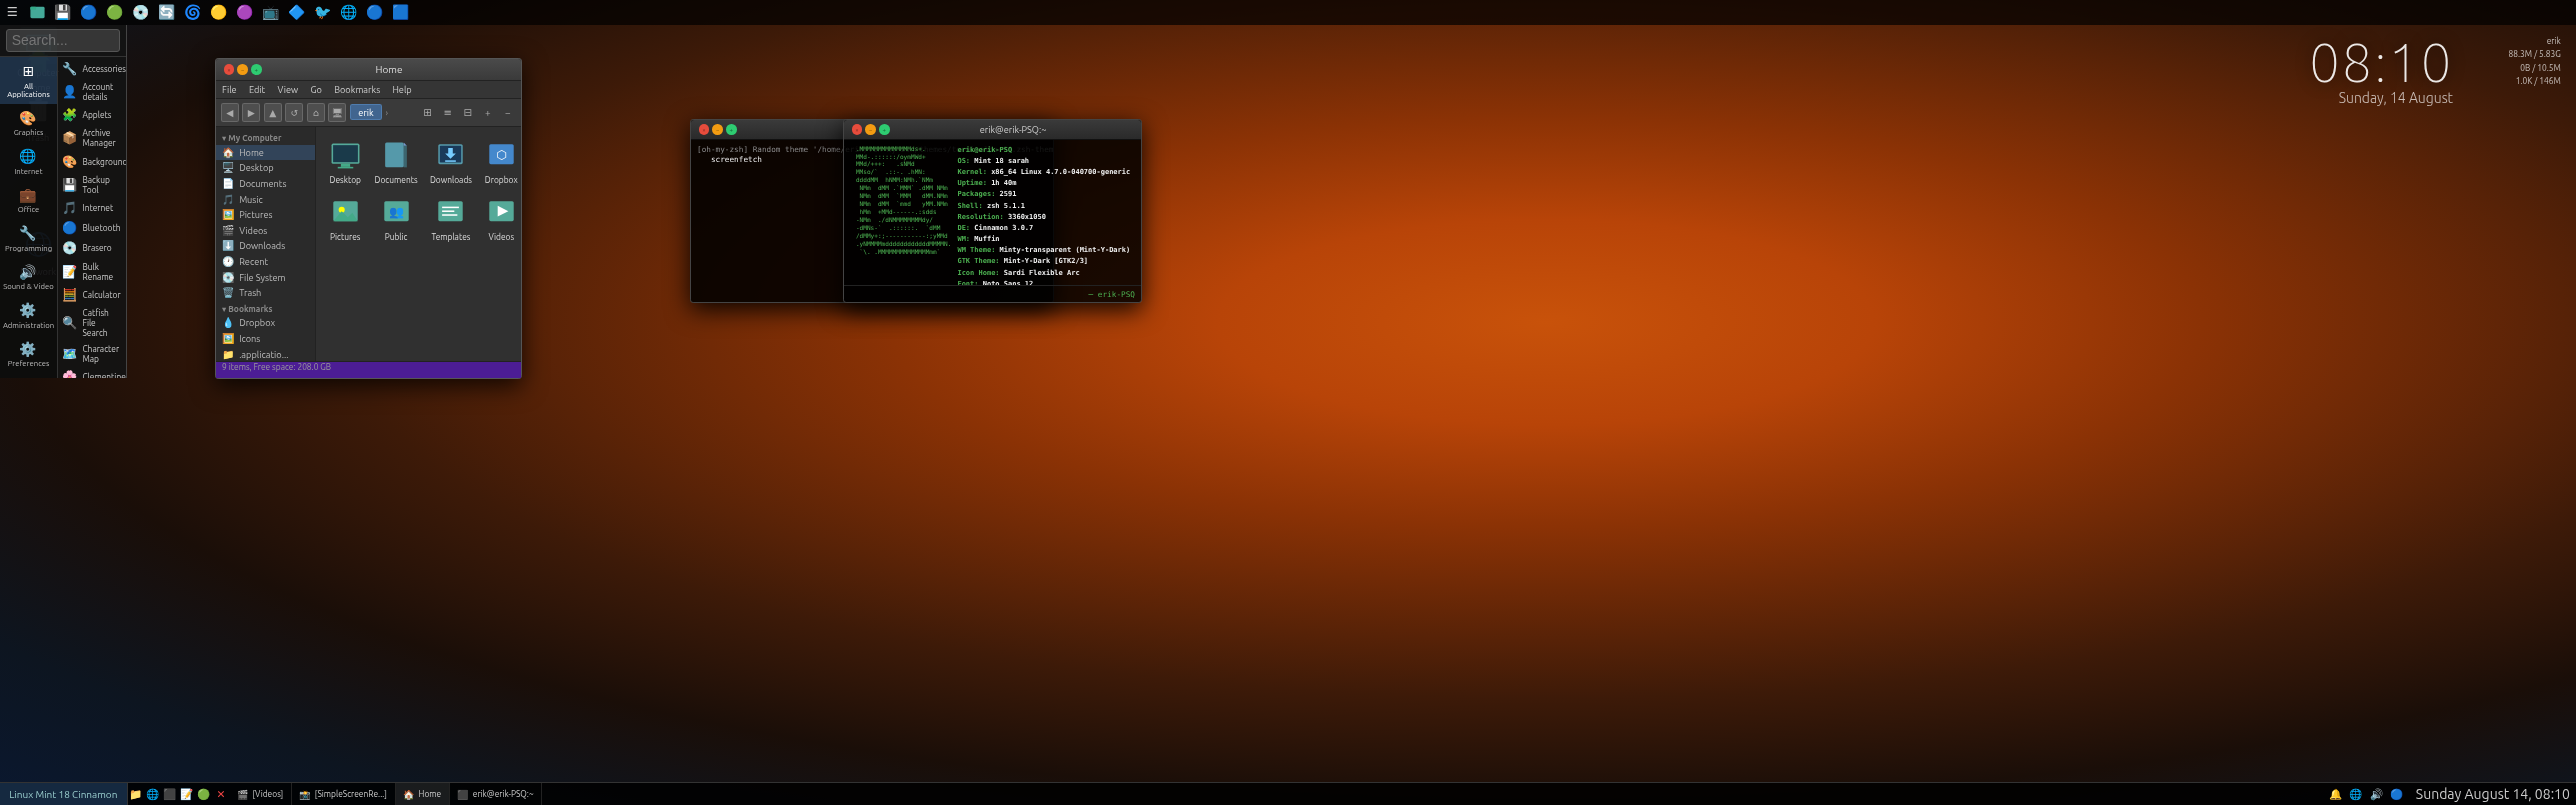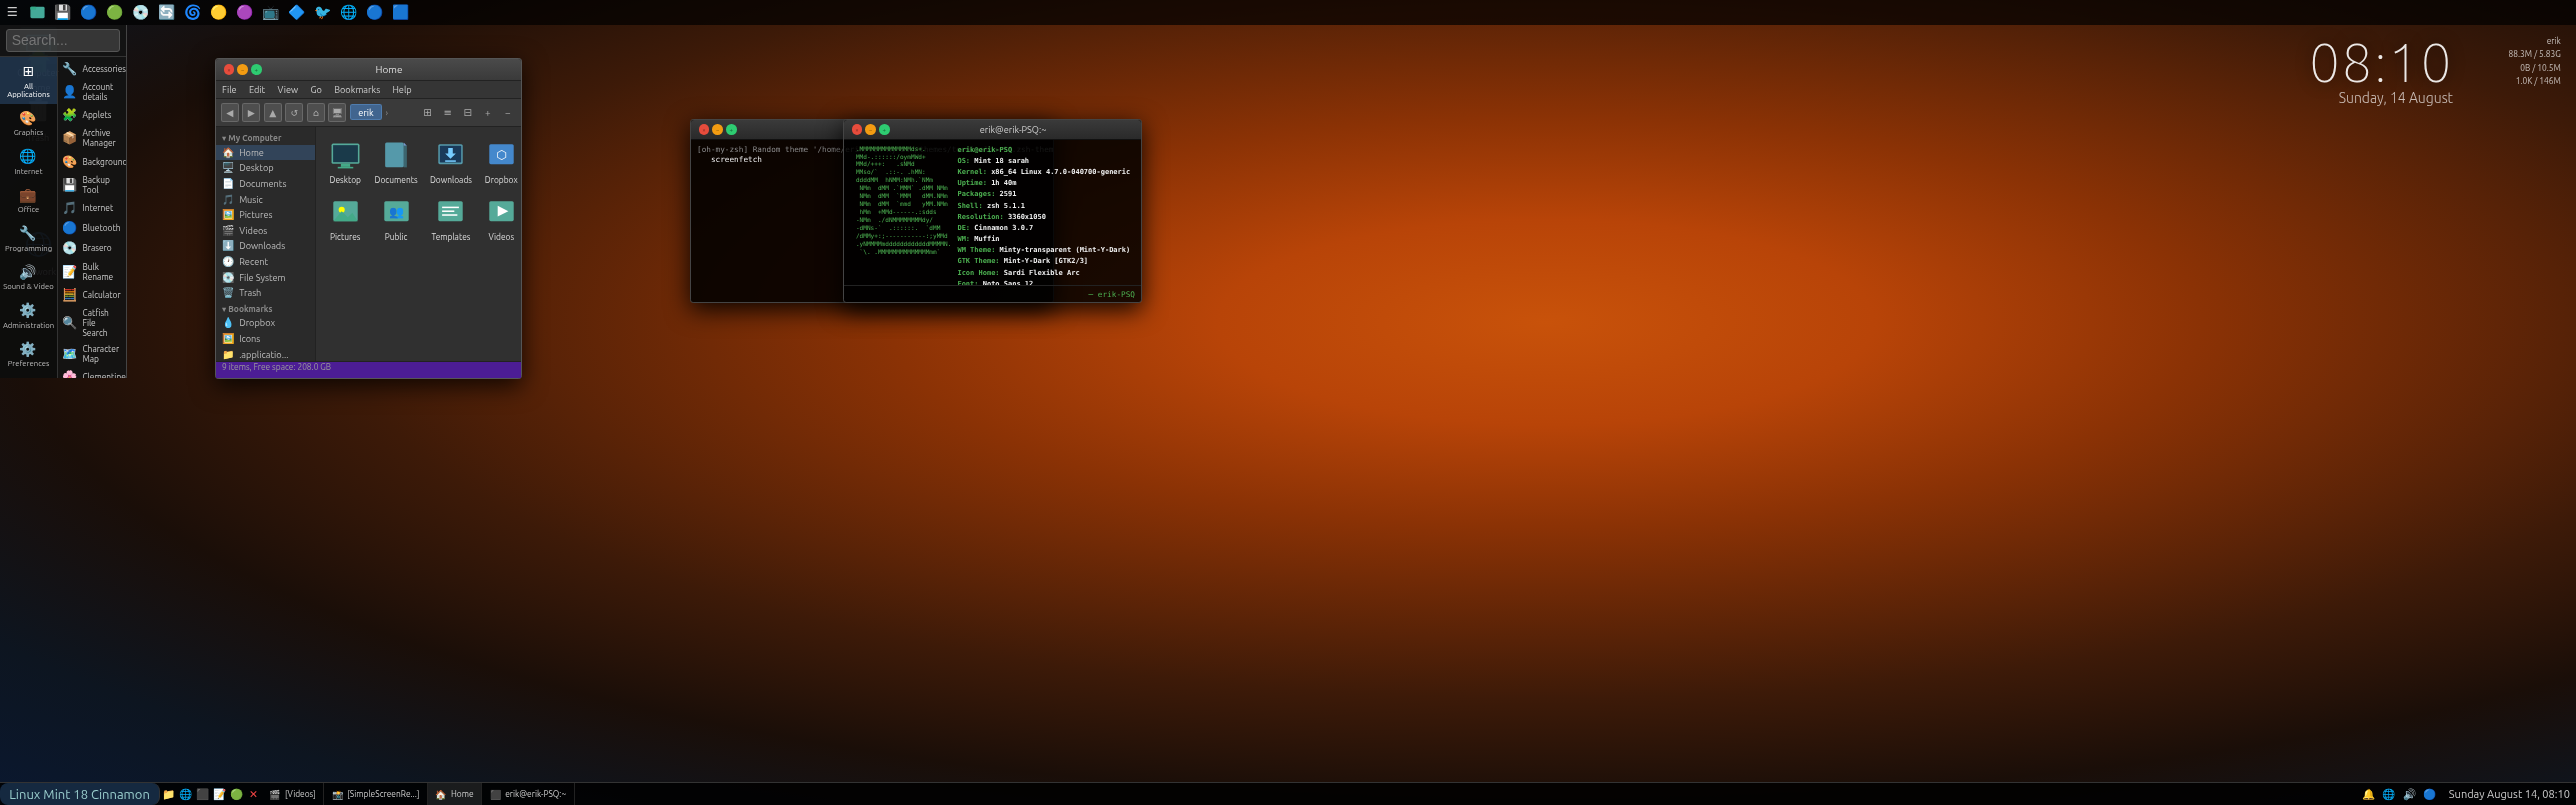--- a/index.html
+++ b/index.html
@@ -473,28 +473,27 @@
       border-top: 0.8px solid #333;
     }
     .tb-section {
       display: flex;
       align-items: center;
       height: 100%;
     }
     .tb-start {
       background: rgba(70,130,200,0.3);
       padding: 0 9.2px;
-      font-size: 13px;
+      font-size: 10px;
       color: #9cc;
       border-right: 0.8px solid #333;
       height: 100%;
       display: flex;
       align-items: center;
       cursor: pointer;
-      border-radius: 8px;
     }
     .tb-app-btn {
       padding: 0 7.7px;
       height: 100%;
       display: flex;
       align-items: center;
       color: #ccc;
       font-size: 8.4px;
       cursor: pointer;
       border-right: 0.8px solid #222;
@@ -516,21 +515,21 @@
       display: flex;
       align-items: center;
       justify-content: center;
       color: #aaa;
       font-size: 10.7px;
       cursor: pointer;
     }
     .tb-clock {
       padding: 0 6.1px;
       color: #ccc;
-      font-size: 11px;
+      font-size: 14px;
     }
   </style>
 </head>
 <body>
 
 <div id="desktop"></div>
 
 <div id="top-panel">
   <div class="panel-launcher">☰</div>
 

